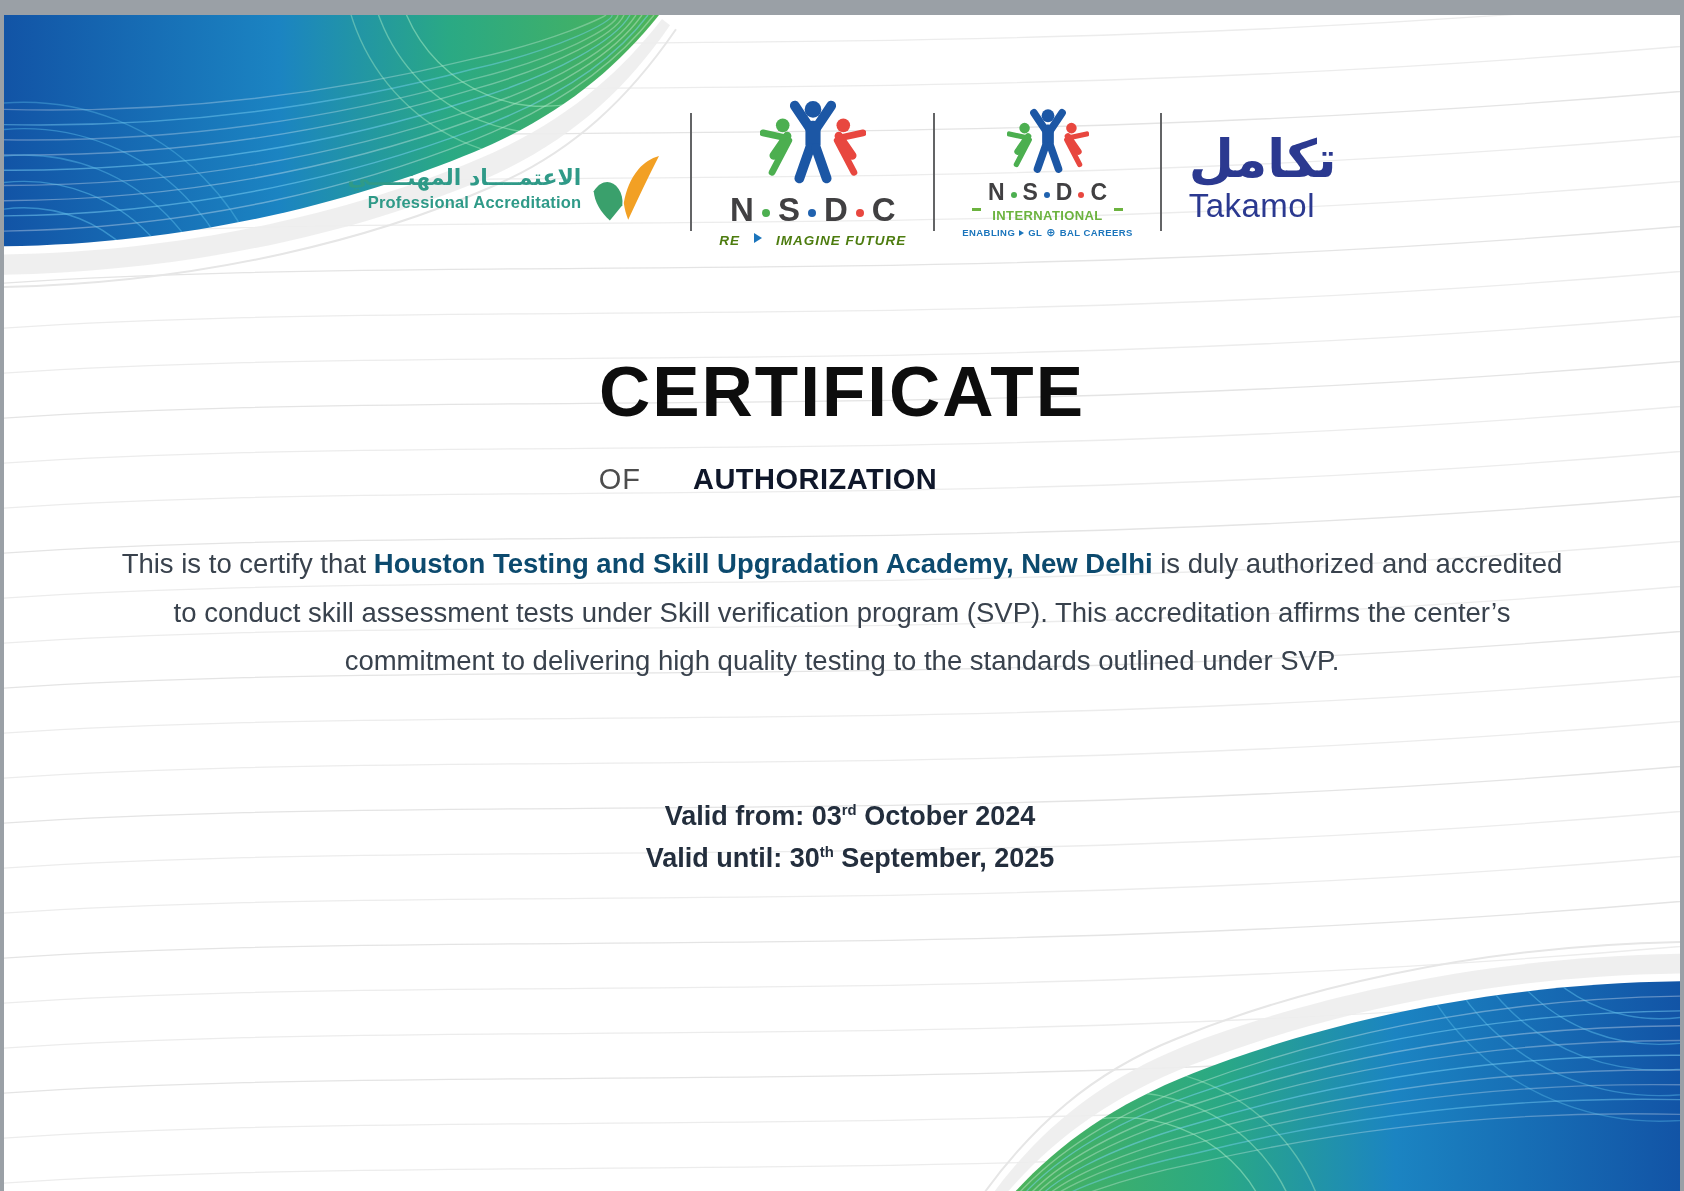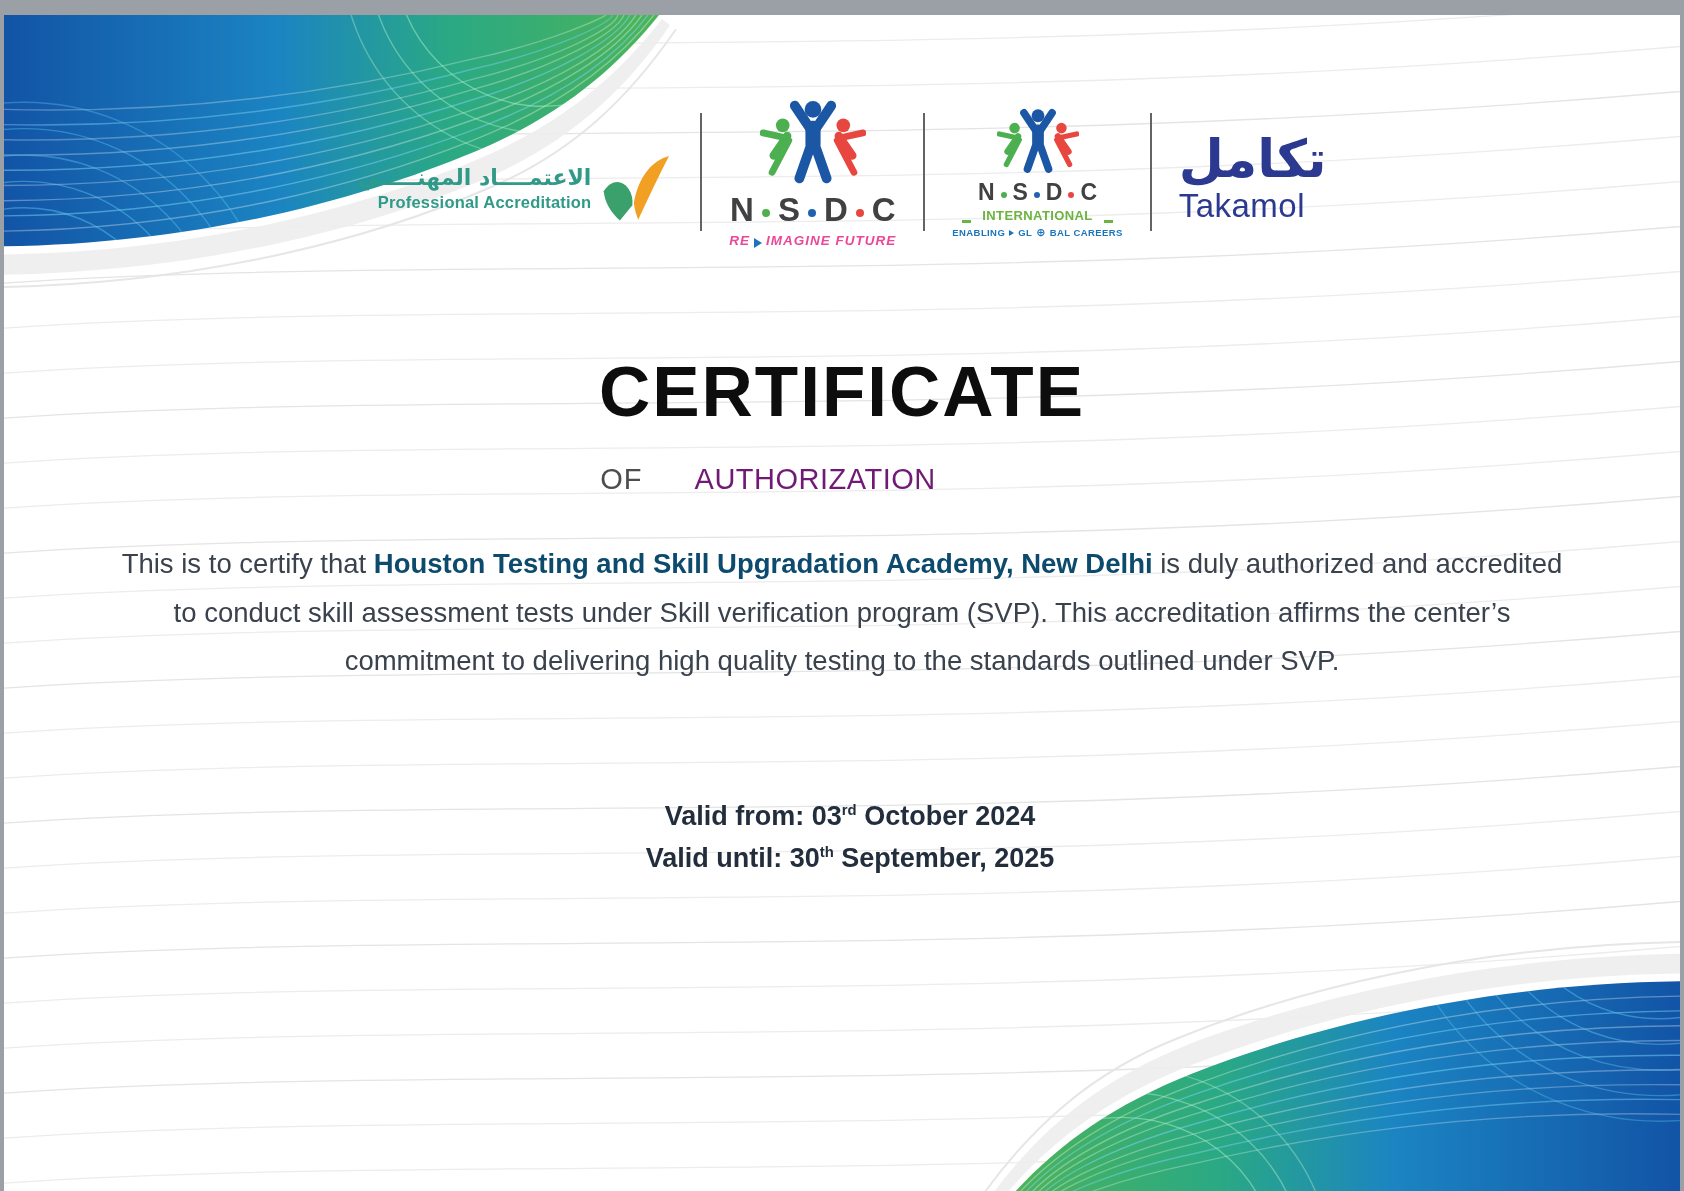--- a/index.html
+++ b/index.html
@@ -23,40 +23,40 @@
   .logo-nsdc{display:flex;flex-direction:column;align-items:center;}
   .emblem-lg{width:106px;height:94px;}
   .emblem-sm{width:82px;height:72px;}
   .letters{display:flex;align-items:center;font-weight:bold;color:#414042;margin-top:2px;}
   .letters-lg{font-size:33px;}
   .letters-sm{font-size:23px;}
   .dot{border-radius:50%;}
   .letters-lg .dot{width:8px;height:8px;margin:6px 8px 0;}
   .letters-sm .dot{width:6px;height:6px;margin:4px 6px 0;}
   .dot-g{background:#4caf50}.dot-b{background:#2062af}.dot-r{background:#e8473f}
-  .nsdc-tag{display:flex;align-items:flex-end;gap:4px;margin-top:4px;
-    font-size:13.5px;font-style:italic;font-weight:bold;color:#ec4899;letter-spacing:1px;}
+  .nsdc-tag{display:flex;align-items:flex-start;gap:14px;margin-top:4px;
+    font-size:13.5px;font-style:italic;font-weight:bold;color:#4d7c0f;letter-spacing:1px;}
   .tri{width:0;height:0;border-top:5px solid transparent;border-bottom:5px solid transparent;border-left:8px solid #1b75bc;}
   .tri-sm{border-top-width:3px;border-bottom-width:3px;border-left-width:5px;}
-  .int-label{display:flex;align-items:flex-end;gap:11px;margin-top:2px;
+  .int-label{display:flex;align-items:flex-start;gap:11px;margin-top:2px;
     font-size:13px;font-weight:bold;color:#6cb33f;letter-spacing:.4px;}
   .dash{width:9px;height:3px;background:#6cb33f;}
   .int-tag{display:flex;align-items:center;gap:4px;margin-top:4px;
     font-size:9.5px;font-weight:bold;color:#1b75bc;letter-spacing:.4px;}
   .globe{font-family:"DejaVu Sans",sans-serif;font-size:11px;line-height:1;font-weight:bold;}
   .logo-tk{display:flex;flex-direction:column;align-items:flex-start;color:#2b3990;position:relative;top:7px;}
   .tk-ar{font-family:"DejaVu Sans",sans-serif;font-size:52px;font-weight:bold;line-height:1.05;}
   .tk-en{font-size:33px;letter-spacing:.5px;margin-top:0;}
   
   .title{position:absolute;top:336px;left:0;right:0;z-index:3;text-align:center;
     font-size:71px;font-weight:800;letter-spacing:2px;color:#0d0d0d;}
   .subtitle{position:absolute;top:448px;left:0;right:0;z-index:3;
     display:flex;justify-content:center;gap:52px;transform:translateX(-74px);font-size:29px;}
   .of{color:#4d4d4d;letter-spacing:1px;}
-  .auth{color:#701a75;font-weight:normal;letter-spacing:.5px;}
+  .auth{color:#0f172a;font-weight:bold;letter-spacing:.5px;}
   
   .statement{position:absolute;top:525px;left:50%;transform:translateX(-50%);z-index:3;
     width:1470px;text-align:center;font-size:27.5px;line-height:48.5px;color:#39424d;margin:0;}
   .statement b{color:#0c4a6e;}
   
   .validity{position:absolute;top:777px;left:0;right:0;z-index:3;text-align:center;
     font-size:27px;font-weight:bold;color:#232e3d;line-height:36px;padding-left:16px;}
   .validity sup{font-size:.55em;}
 </style>
 </head>

